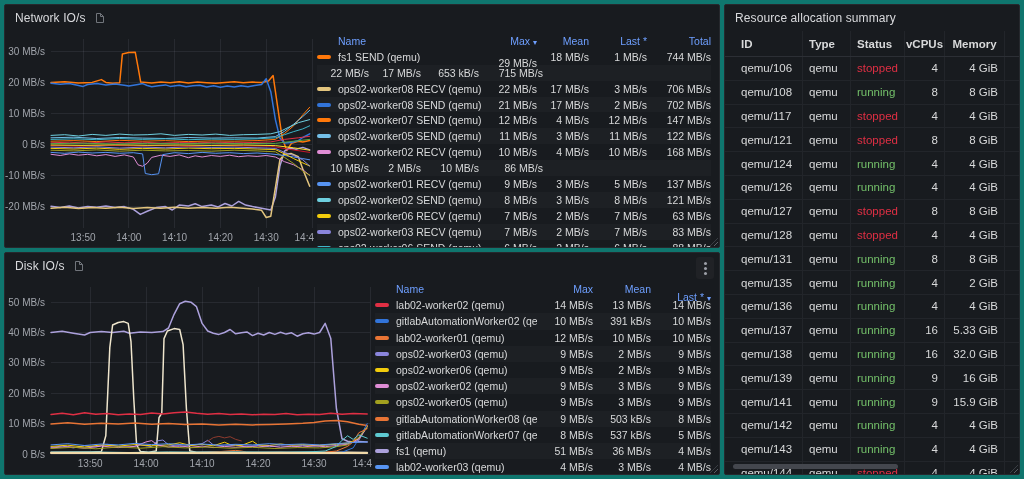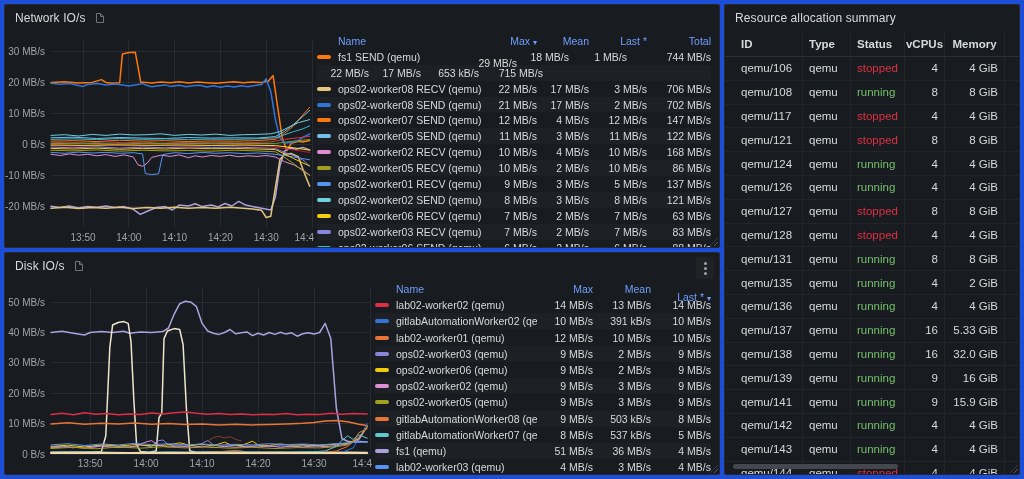--- a/index.html
+++ b/index.html
@@ -1,18 +1,18 @@
 <!DOCTYPE html>
 <html><head>
 <meta charset="utf-8">
 <style>
   html,body{margin:0;padding:0;background:#060708;}
   *{box-sizing:border-box;}
   body{width:1024px;height:479px;font-family:"Liberation Sans","DejaVu Sans",sans-serif;color:#d8d9da;overflow:hidden;}
-  .dashboard{width:1024px;height:479px;padding:4px;display:flex;gap:4px;background:#1d4ed8;}
+  .dashboard{width:1024px;height:479px;padding:4px;display:flex;gap:4px;background:#0f766e;}
   .col-left{width:716px;display:flex;flex-direction:column;gap:4px;}
   .panel{position:relative;background:#181b1f;border:1px solid #26282d;border-radius:2px;overflow:hidden;}
   #panel-network{height:244px;}
   #panel-disk{flex:1;}
   #panel-resource{flex:1;}
   .panel-header{height:26px;display:flex;align-items:center;gap:8px;padding:0 10px;}
   .panel-title{font-size:12px;font-weight:500;color:#d9dadd;margin:0;letter-spacing:.1px;}
   .desc-icon{opacity:.75;}
   .kebab{position:absolute;top:4px;right:5px;width:18px;height:22px;border-radius:3px;background:#202226;display:flex;flex-direction:column;align-items:center;justify-content:center;gap:2px;cursor:pointer;}
   .kebab i{width:3px;height:3px;border-radius:50%;background:#9da0a8;display:block;}
@@ -119,21 +119,21 @@
               <span class="lg-val" style="width: 64px;">Total</span>
             </div>
             <div class="lg-row">
               <span class="lg-name">
                 <span class="swatch" style="background: rgb(255, 120, 10);"></span>
                 <span>fs1 SEND (qemu)</span>
               </span>
               <span class="lg-val" style="width: 52px; margin-top: 12px;">29 MB/s</span>
               <span class="lg-val" style="width: 52px;">18 MB/s</span>
               <span class="lg-val" style="width: 58px;">1 MB/s</span>
-              <span class="lg-val" style="width: 64px; margin-left: 20px;">744 MB/s</span>
+              <span class="lg-val" style="width: 64px;">744 MB/s</span>
             </div>
             <div class="lg-row">
               <span class="lg-val" style="width: 52px;">22 MB/s</span>
               <span class="lg-val" style="width: 52px;">17 MB/s</span>
               <span class="lg-val" style="width: 58px;">653 kB/s</span>
               <span class="lg-val" style="width: 64px;">715 MB/s</span>
             </div>
             <div class="lg-row">
               <span class="lg-name">
                 <span class="swatch" style="background: rgb(227, 197, 126);"></span>
@@ -178,24 +178,20 @@
               <span class="lg-name">
                 <span class="swatch" style="background: rgb(223, 141, 213);"></span>
                 <span>ops02-worker02 RECV (qemu)</span>
               </span>
               <span class="lg-val" style="width: 52px;">10 MB/s</span>
               <span class="lg-val" style="width: 52px;">4 MB/s</span>
               <span class="lg-val" style="width: 58px;">10 MB/s</span>
               <span class="lg-val" style="width: 64px;">168 MB/s</span>
             </div>
             <div class="lg-row">
-              <span class="lg-name">
-                <span class="swatch" style="background: rgb(162, 160, 31);"></span>
-                <span>ops02-worker05 RECV (qemu)</span>
-              </span>
               <span class="lg-val" style="width: 52px;">10 MB/s</span>
               <span class="lg-val" style="width: 52px;">2 MB/s</span>
               <span class="lg-val" style="width: 58px;">10 MB/s</span>
               <span class="lg-val" style="width: 64px;">86 MB/s</span>
             </div>
             <div class="lg-row">
               <span class="lg-name">
                 <span class="swatch" style="background: rgb(87, 148, 242);"></span>
                 <span>ops02-worker01 RECV (qemu)</span>
               </span>

